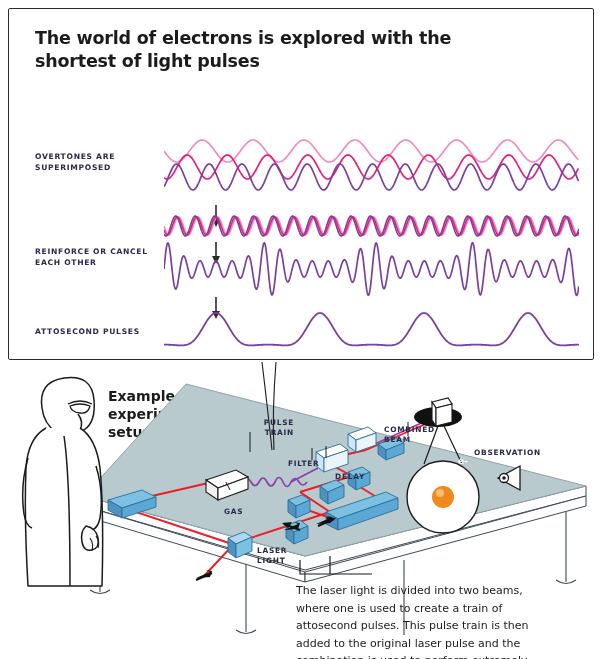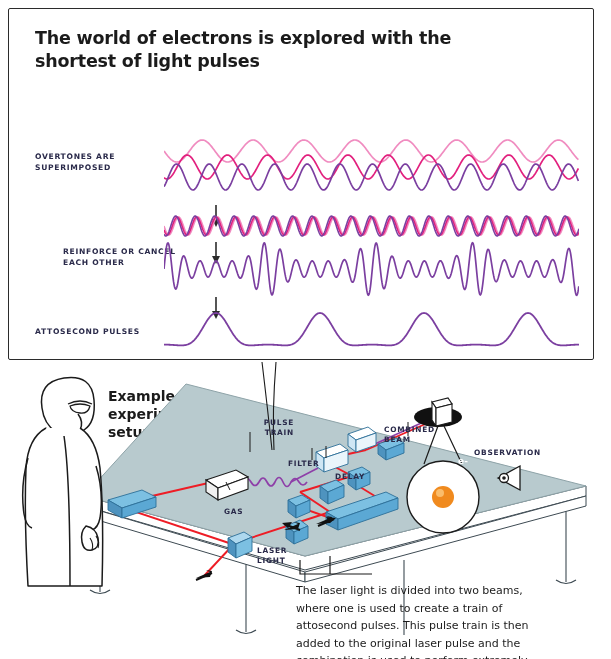--- a/index.html
+++ b/index.html
@@ -13,21 +13,21 @@
   #headline{position:absolute;left:26px;top:18px;width:420px;
             font-size:17.5px;font-weight:bold;line-height:1.32;color:#1b1b1b;
             letter-spacing:-0.2px;}
 
   #intro{position:absolute;left:26px;top:68px;width:300px;
          font-size:8.3px;line-height:1.62;color:#1b1b1b;}
 
   .wlabel{position:absolute;font-size:7.6px;line-height:1.42;letter-spacing:0.7px;
           color:#2a2a4a;font-weight:bold;text-transform:uppercase;}
   #lbl-overtones{left:26px;top:143px;width:120px;}
-  #lbl-reinforce{left:26px;top:238px;width:130px;margin-left:28px;}
+  #lbl-reinforce{left:26px;top:238px;width:130px;}
   #lbl-atto{left:26px;top:318px;width:130px;}
 
   .arrow-down{position:absolute;width:14px;height:22px;}
 
   .wave-svg{position:absolute;}
 
   
   #bottom{position:absolute;left:0;top:360px;width:611px;height:299px;}
 
   #setup-title{position:absolute;left:108px;top:28px;width:122px;

